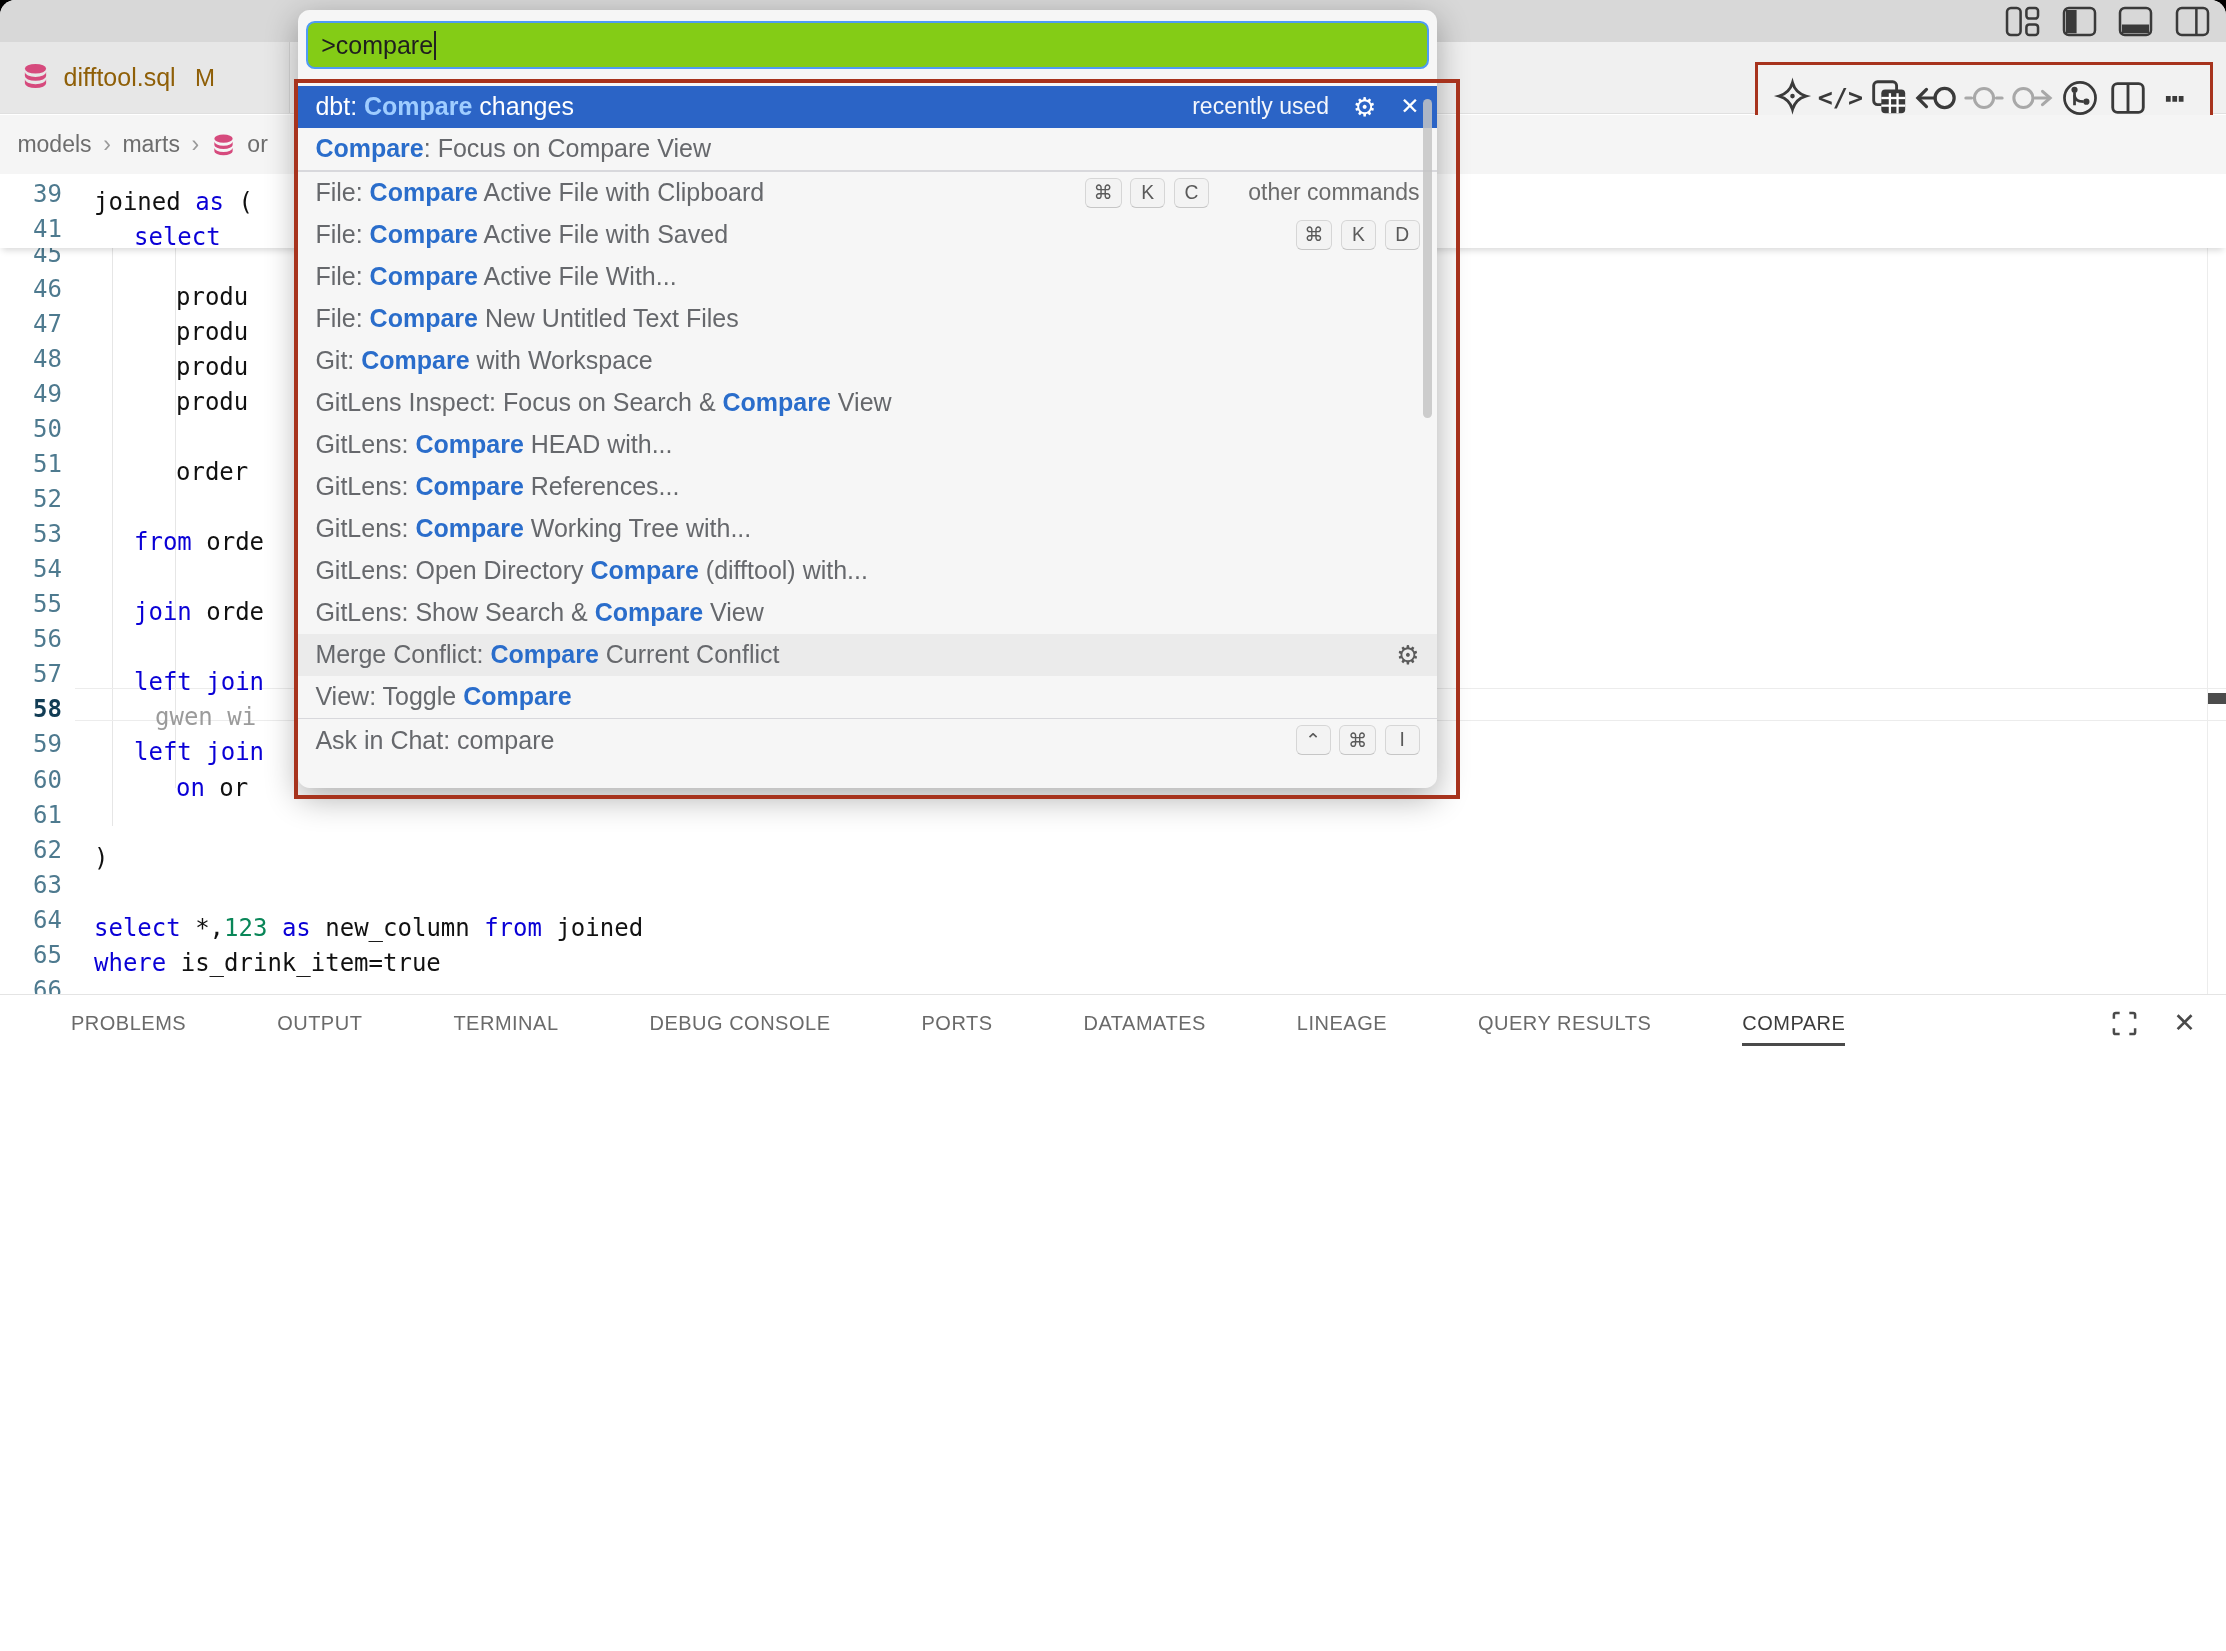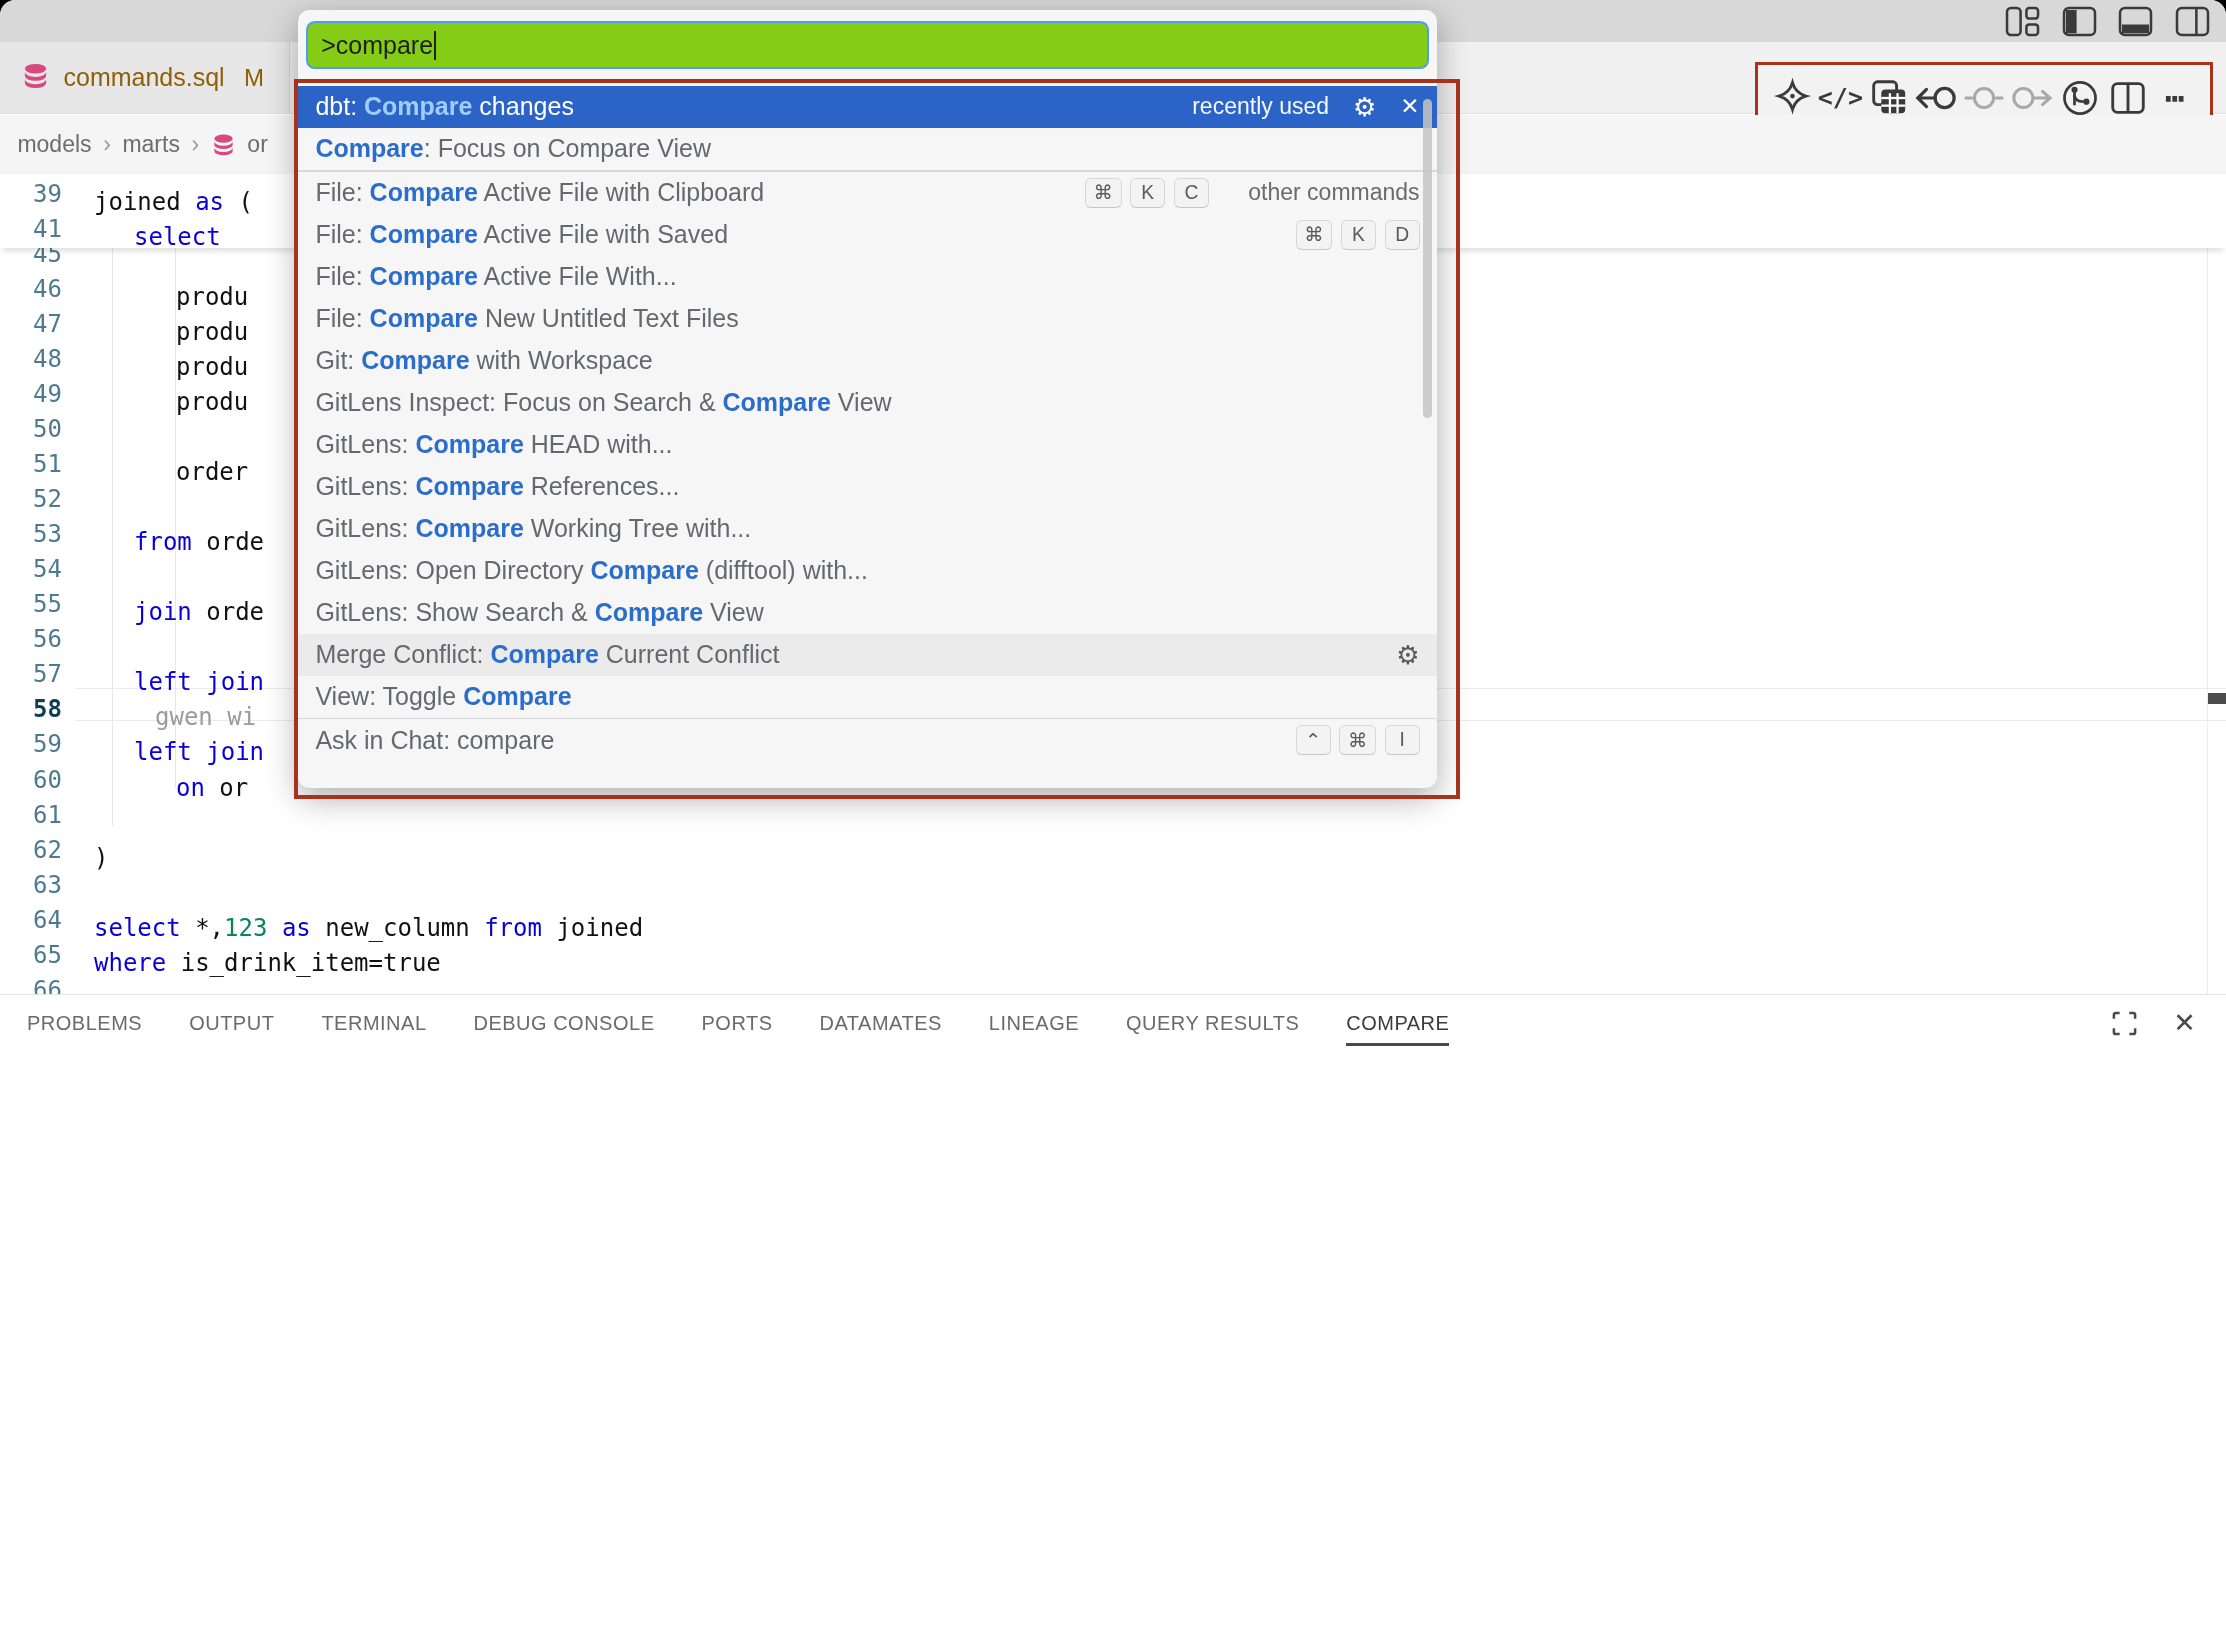--- a/index.html
+++ b/index.html
@@ -70,21 +70,21 @@
         border-bottom:1.9px solid #c6c6c6;color:#5a5a5a;font-size:19.3px;box-sizing:border-box;}
   .chips{display:flex;gap:8.7px;align-items:center;}
   .keys-suffix{font-size:23px;color:#6b6b6b;margin-left:15.4px;}
   .qp-scroll{position:absolute;right:4.8px;top:89px;width:9.7px;height:319px;background:#c4c4c4;border-radius:4.8px;opacity:.85;}
   
   .anno{position:absolute;border:4.8px solid #a7331d;box-sizing:border-box;pointer-events:none;z-index:50;}
   .anno-list{left:294px;top:79px;width:1166px;height:720px;}
   
   .panel-head{position:absolute;left:0;top:994px;width:100%;height:58px;background:#fff;
               border-top:1px solid #e4e4e4;display:flex;align-items:center;padding-left:27px;gap:47px;box-sizing:border-box;}
-  .ptab{position:relative;font-size:20px;letter-spacing:0.5px;color:#6a6a6a;height:100%;display:flex;align-items:center;}
+  .ptab{position:relative;font-size:20px;letter-spacing:0.5px;color:#6a6a6a;height:100%;display:flex;align-items:center;margin-left:44px;}
   .ptab.active{color:#3c3c3c;}
   .ptab.active::after{content:"";position:absolute;left:0;right:0;bottom:5.8px;height:2.9px;background:#4a4a4a;}
   .panel-icons{position:absolute;right:25px;top:994px;height:58px;display:flex;align-items:center;gap:27px;color:#4a4a4a;z-index:2;}
   .panel-icons .picon{display:flex;align-items:center;justify-content:center;width:33px;height:33px;}
   .panel-icons .xglyph{font-size:27px;}
   .panel-body{position:absolute;left:0;top:1052px;width:100%;height:599px;background:#fff;}
 </style>
 </head>
 <body>
 
@@ -124,21 +124,21 @@
     <div class="tab">
       <span>
         <svg width="29" height="29" viewBox="0 0 30 30">
           <g fill="#d64a7d">
             <path d="M4 8 A11 5 0 0 1 26 8 A11 5 0 0 1 4 8 Z"></path>
             <path d="M4 11.5 A11 5 0 0 0 26 11.5 L26 15.5 A11 5 0 0 1 4 15.5 Z"></path>
             <path d="M4 19 A11 5 0 0 0 26 19 L26 23 A11 5 0 0 1 4 23 Z"></path>
           </g>
         </svg>
       </span>
-      <span class="fname">commands.sql</span>
+      <span class="fname">difftool.sql</span>
       <span class="fbadge">M</span>
     </div>
   </div>
 
   <div class="etoolbar" id="etoolbar">
       <div class="ticon">
         <svg width="41" height="42" viewBox="0 0 40 44" fill="none" stroke="#3a3a3a" stroke-width="3">
           <path d="M20 6 C22 13 27 18 34 20 C27 22 22 27 20 34 C18 27 13 22 6 20 C13 18 18 13 20 6 Z"></path>
           <circle cx="20" cy="20" r="2.4" fill="#3a3a3a" stroke="none"></circle>
         </svg>

